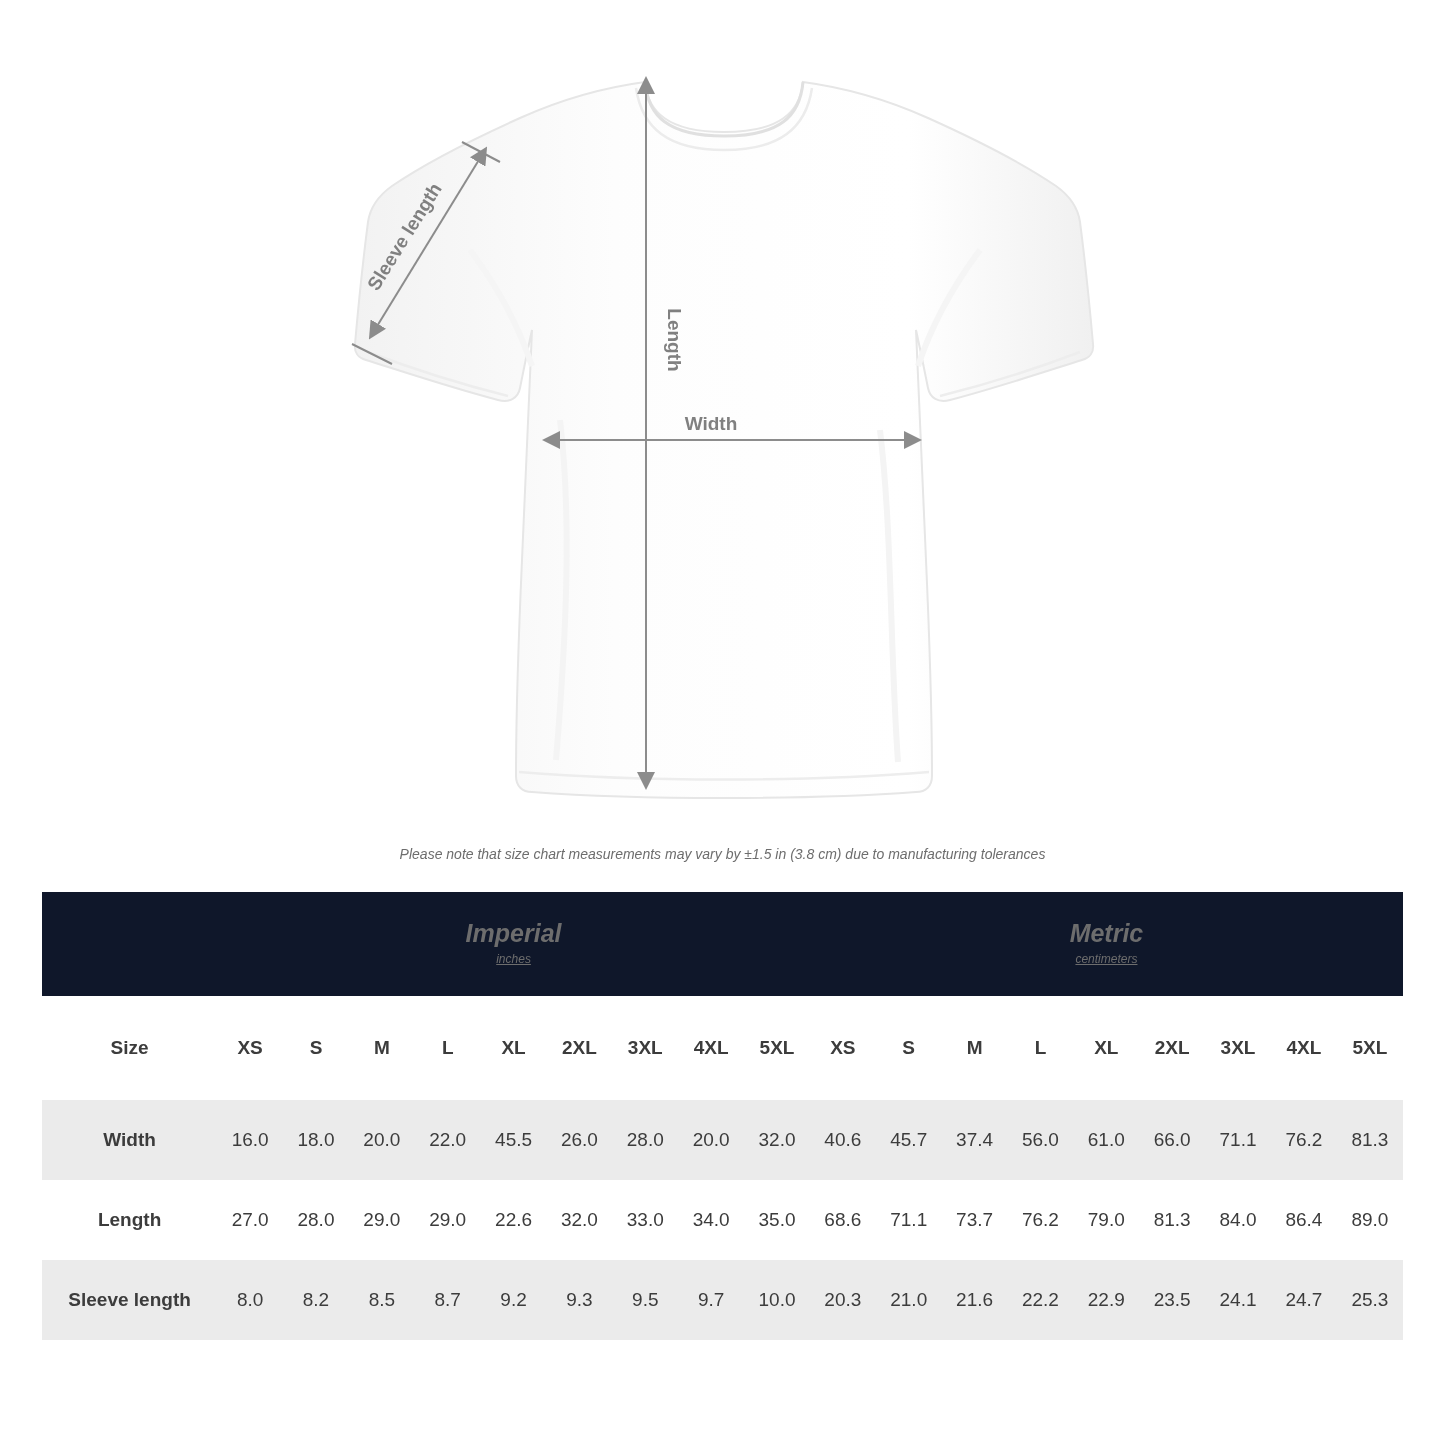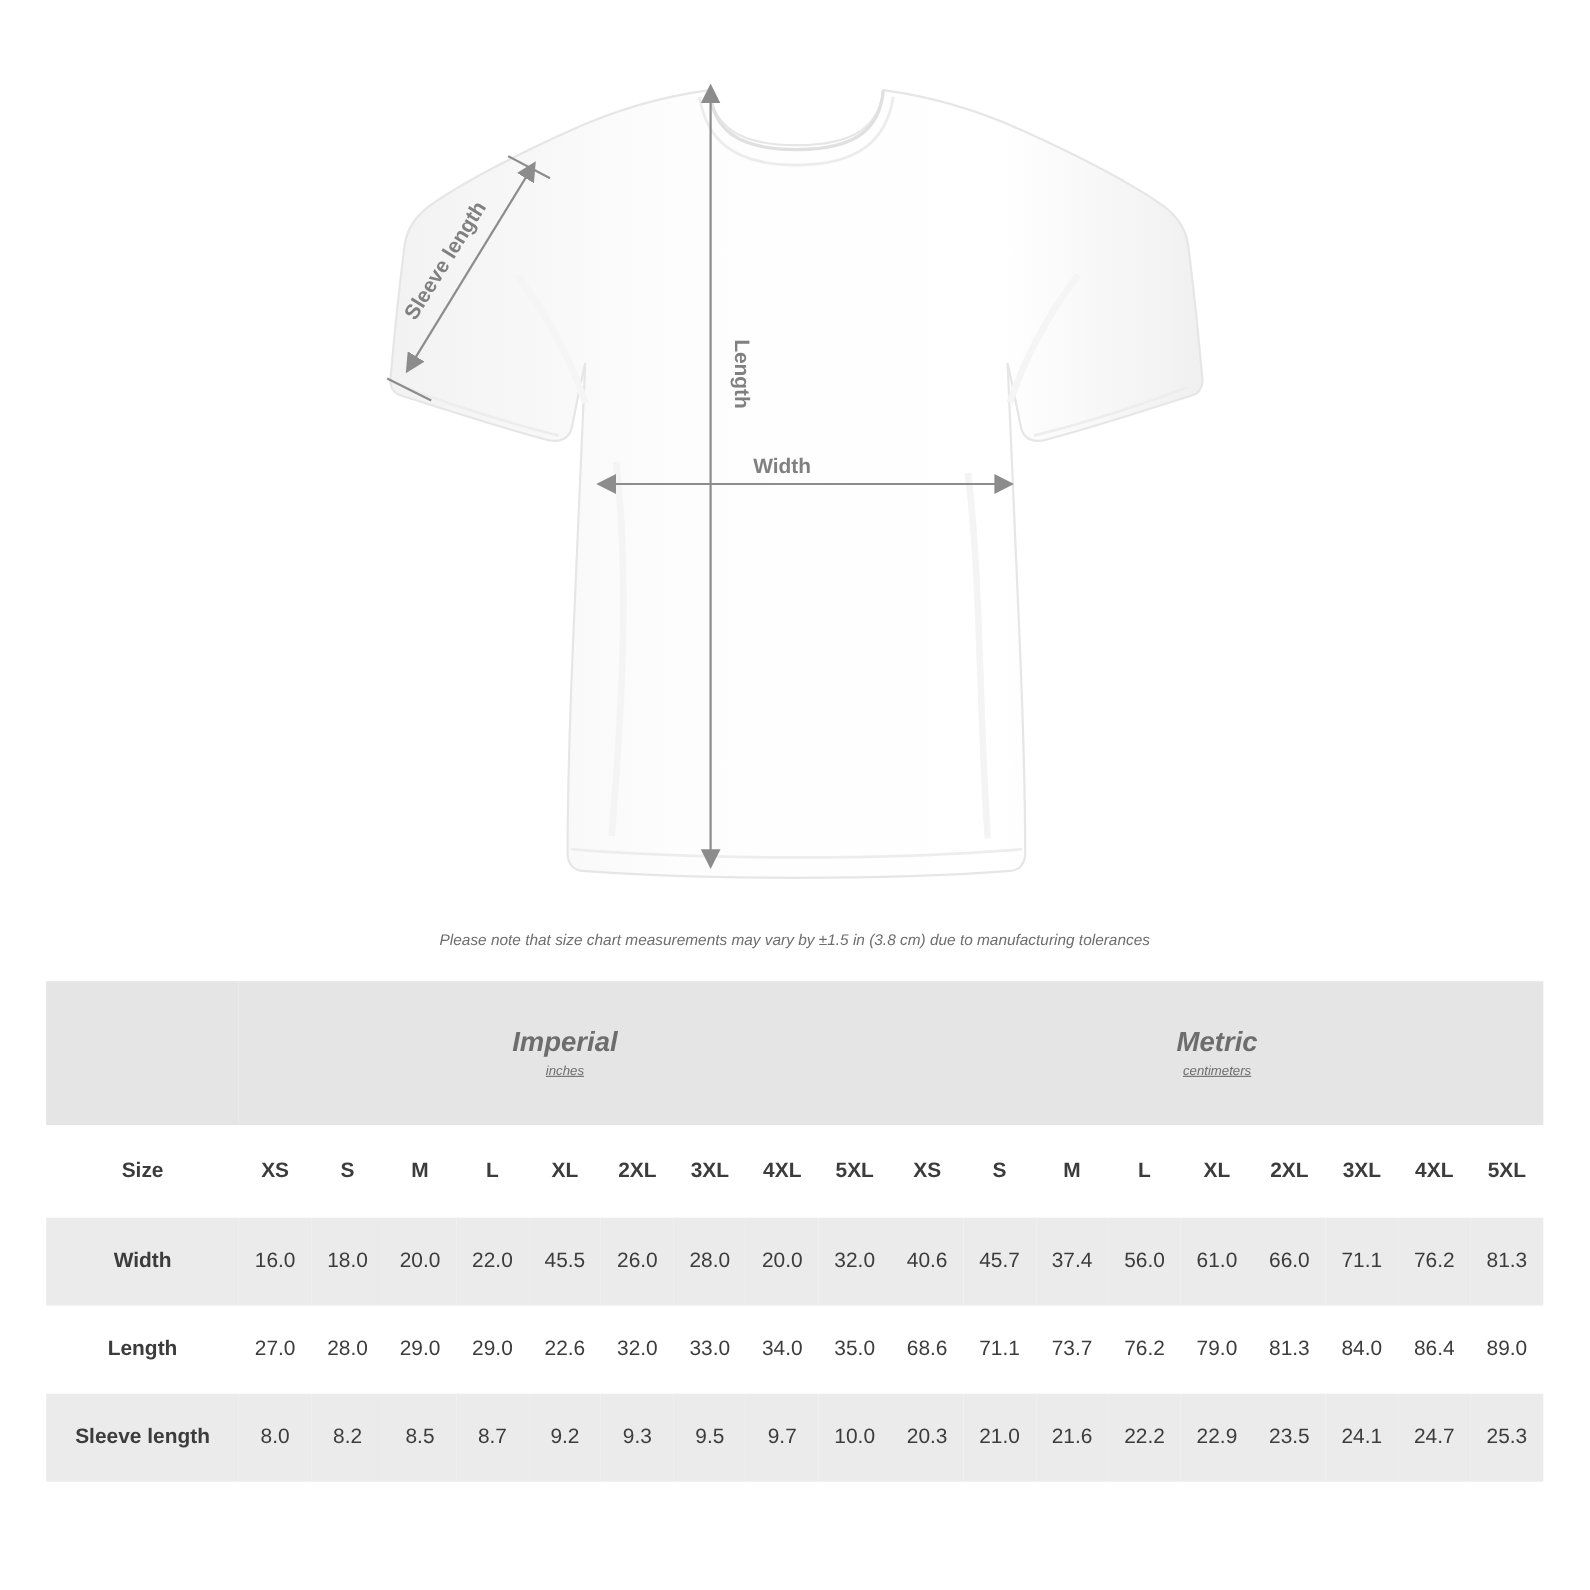--- a/index.html
+++ b/index.html
@@ -55,39 +55,39 @@
     border-collapse: collapse;
     width: 1361px;
     table-layout: fixed;
   }
   table.size-table td, table.size-table th {
     text-align: center;
     vertical-align: middle;
     border: none;
   }
   .unit-head td {
-    height: 131px;
-    background: #e5e5e5;
+    height: 104px;
+    background: #0f172a;
   }
   .unit-name {
     font-size: 25px;
     font-style: italic;
     font-weight: bold;
     color: #6d6d6d;
     line-height: 1.25;
   }
   .unit-sub {
     font-size: 12px;
     font-style: italic;
     color: #6d6d6d;
     line-height: 1.7;
     text-decoration: underline;
   }
   .head-row td {
-    height: 84px;
+    height: 104px;
     background: #ffffff;
     font-size: 19px;
     font-weight: bold;
     color: #3c3c3c;
   }
   .head-row td.rowlabel {
     font-size: 19px;
   }
   .data-row td {
     height: 80px;

